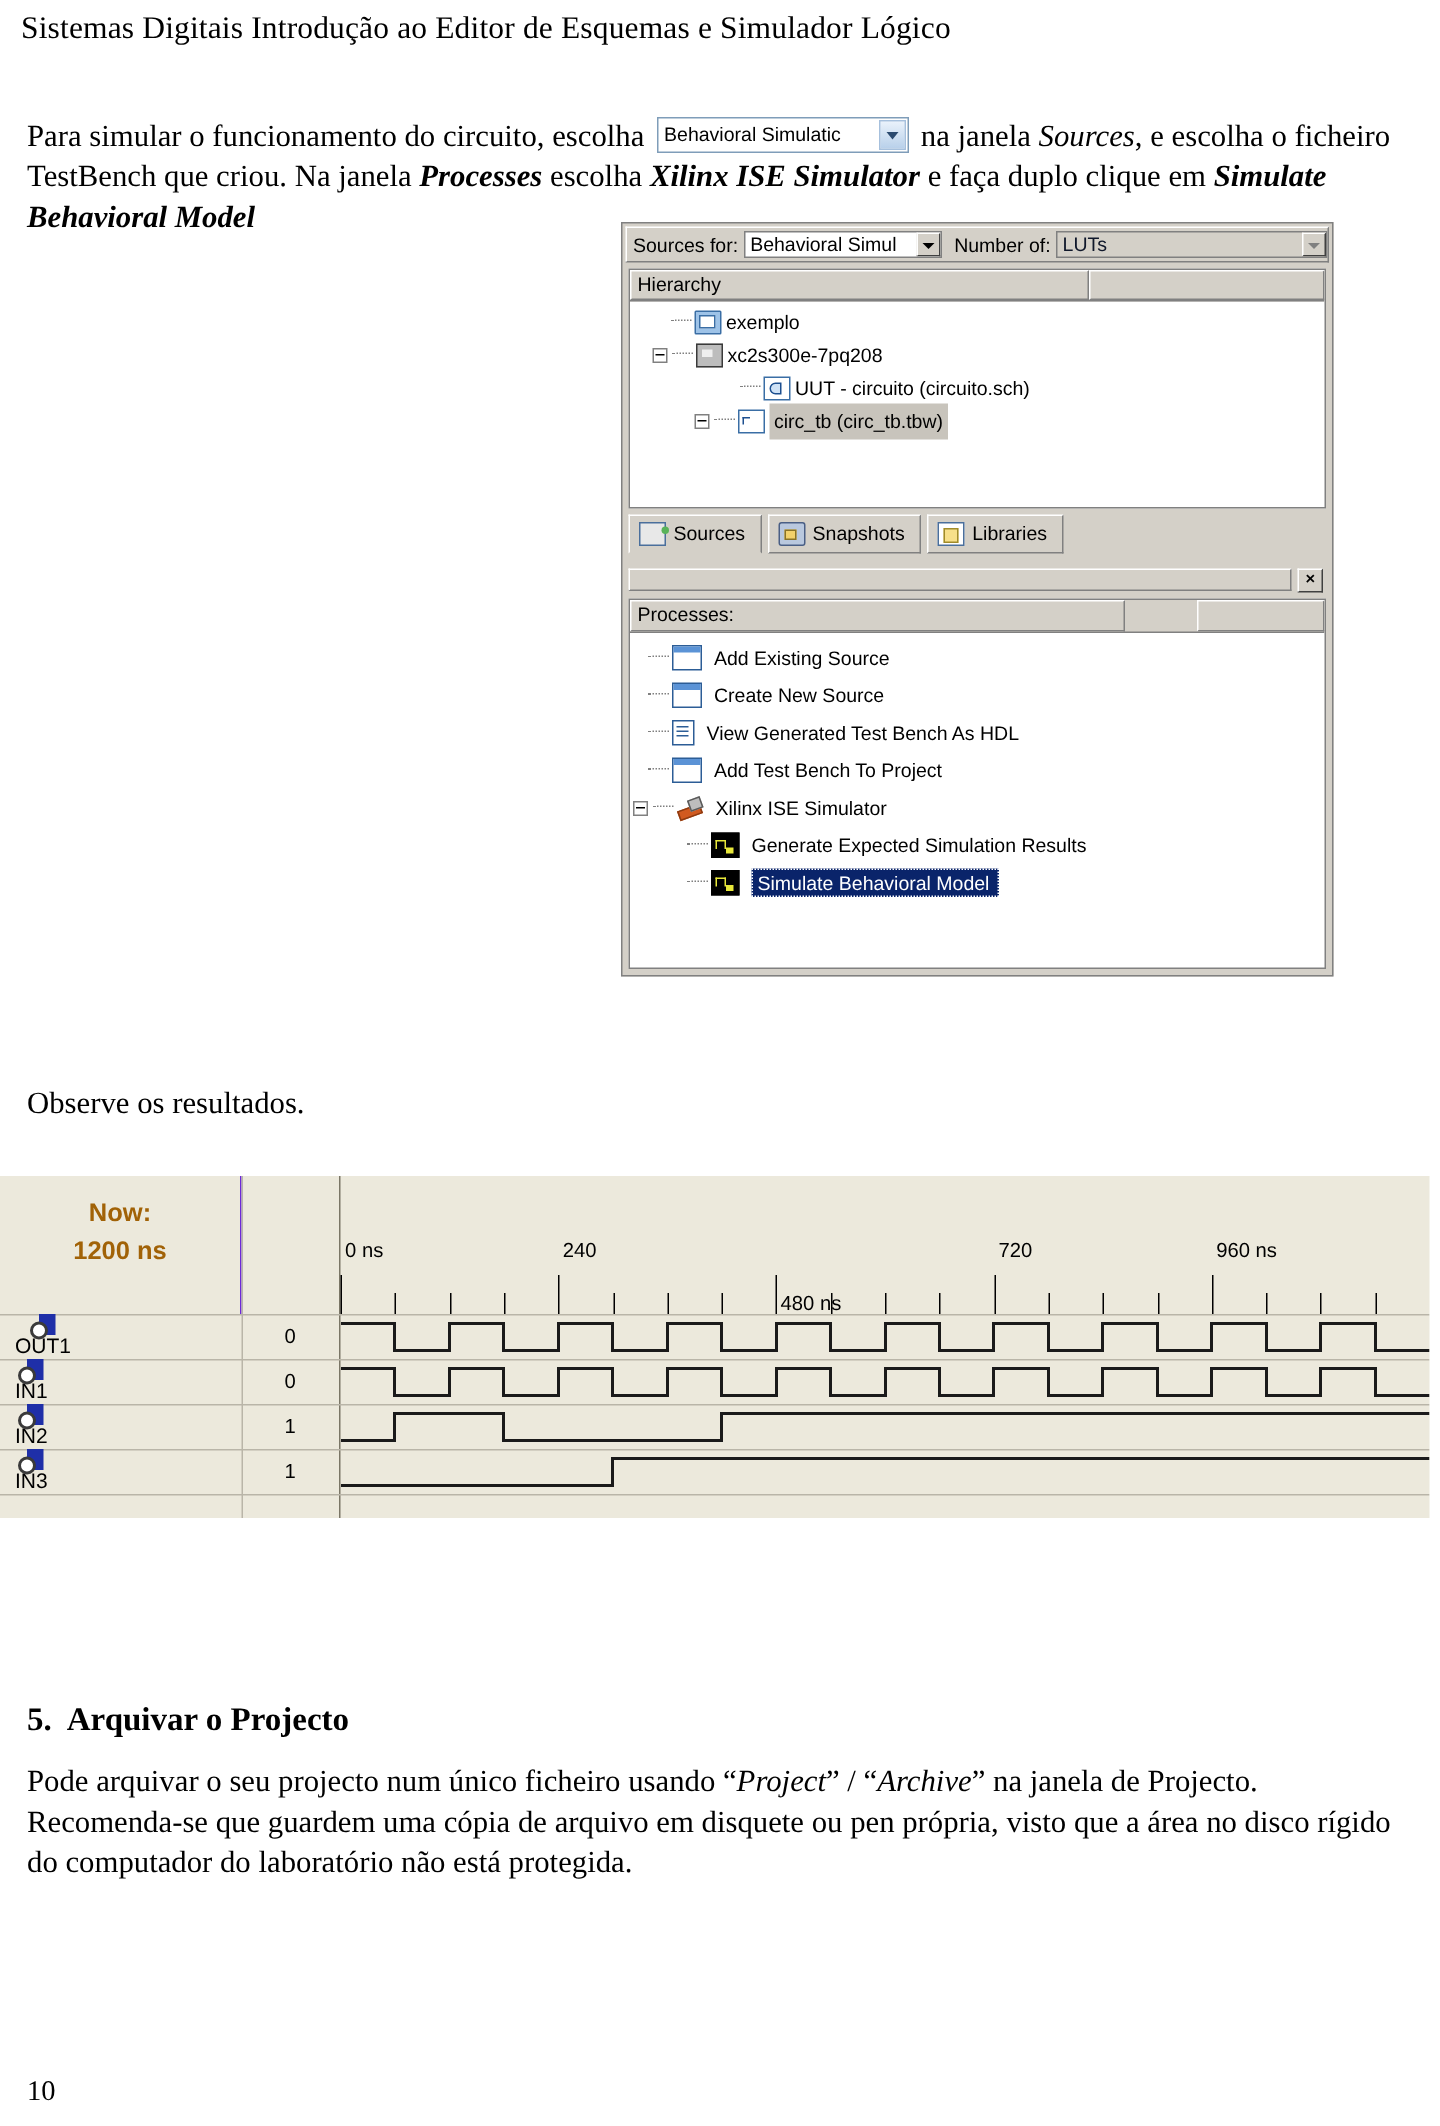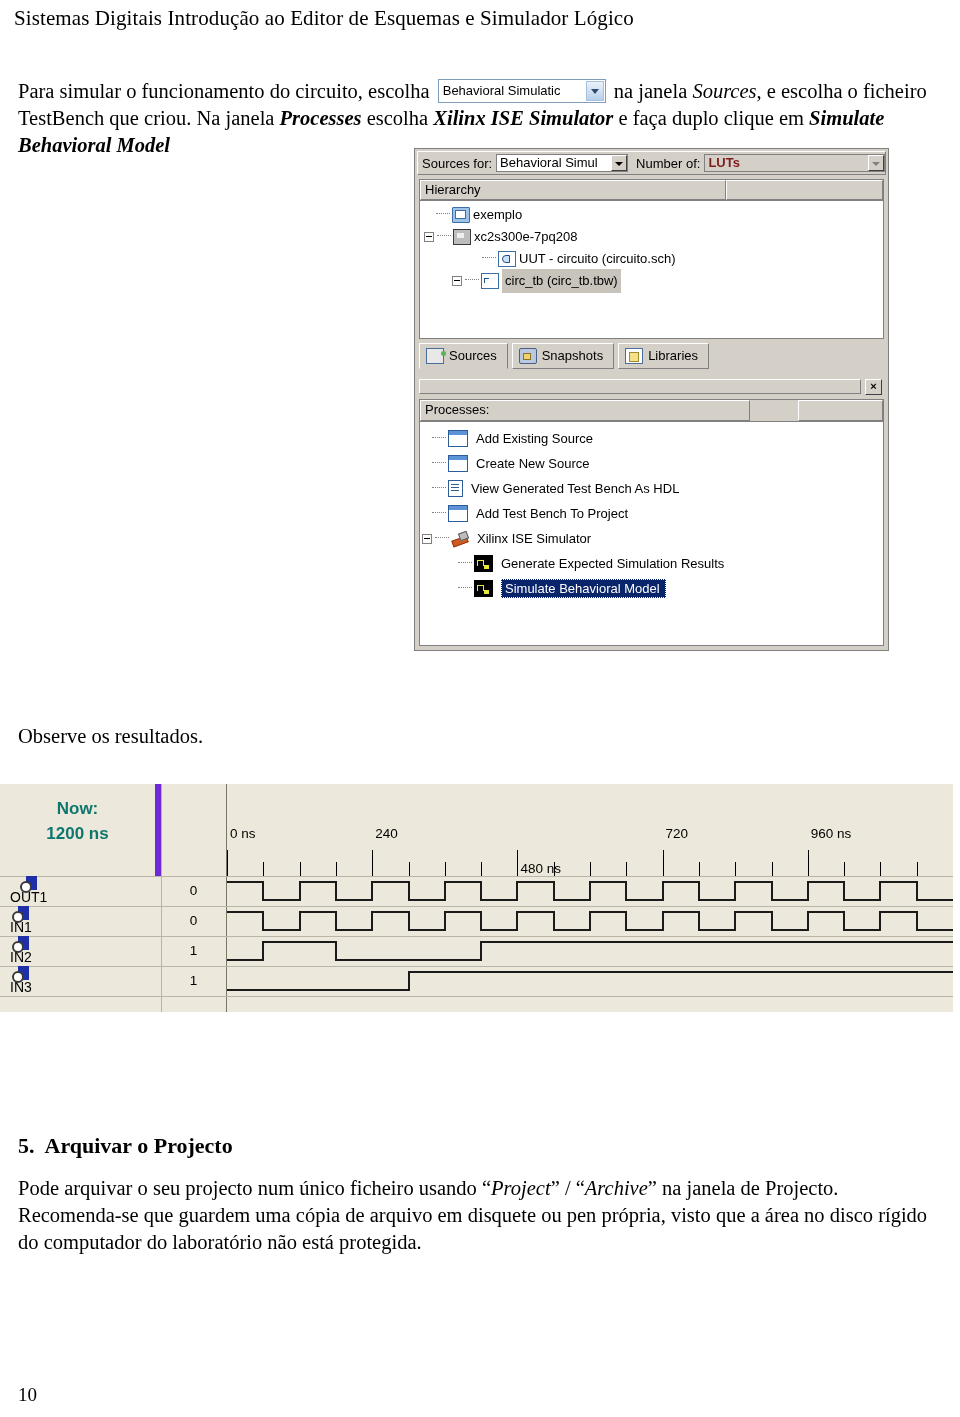--- a/index.html
+++ b/index.html
@@ -156,21 +156,21 @@
   .tb-combo {
     position: relative;
     width: 132px; height: 18px;
     background: #ffffff;
     border: 1px solid #808080;
     box-sizing: border-box;
     overflow: hidden;
     margin-right: 8px;
     padding-left: 15px;
   }
-  .tb-combo.disabled { background: #d4d0c8; color: #7f1d1d; font-weight: bold; }
+  .tb-combo.disabled { background: #d4d0c8; color: #0f172a; }
   .tb-combo .cval {
     position: absolute; left: 3px; top: 0;
     line-height: 16px; white-space: nowrap;
   }
   .tb-combo .cbtn {
     position: absolute; right: 0; top: 0;
     width: 16px; height: 16px;
     background: #d4d0c8;
     border: 1px solid #ffffff;
     border-right-color: #404040;
@@ -210,21 +210,21 @@
     border-bottom-color: #808080;
     box-sizing: border-box;
     line-height: 17px;
     padding-left: 4px;
     overflow: hidden;
     white-space: nowrap;
   }
   .tree-head .col.c1 { width: 306px; }
   .tree-head .col.c2 { flex: 1; }
 
-  .tree-rows { padding-top: 3px; }
+  .tree-rows { padding-top: 3px; margin-left: 11px; }
   .trow {
     position: relative;
     height: 22px;
     line-height: 22px;
     white-space: nowrap;
     display: flex;
     align-items: center;
   }
   .trow .lbl { margin-left: 3px; }
   .trow.sel { }
@@ -476,28 +476,28 @@
     background: #ece9dc;
     font-family: "Liberation Sans", sans-serif;
     font-size: 13px;
     color: #000000;
     overflow: hidden;
   }
   .wave-now {
     position: absolute;
     left: 0; top: 0;
     width: 161px; height: 92px;
-    color: #0f766e;
+    color: #a16207;
     font-weight: bold;
     font-size: 17px;
     text-align: center;
     line-height: 25px;
     padding-top: 12px;
     box-sizing: border-box;
-    border-right: 6px solid #6d28d9;
+    border-right: 1px solid #6d28d9;
   }
   .wave-col-sep-1 { position: absolute; left: 161px; top: 0; width: 1px; height: 228px; background: #b9b5a8; }
   .wave-col-sep-2 { position: absolute; left: 226px; top: 0; width: 1px; height: 228px; background: #7a7666; }
   .wave-top-sep { position: absolute; left: 0; top: 92px; width: 953px; height: 1px; background: #b9b5a8; }
 
   
   .ruler {
     position: absolute;
     left: 227px; top: 0;
     width: 726px; height: 92px;

